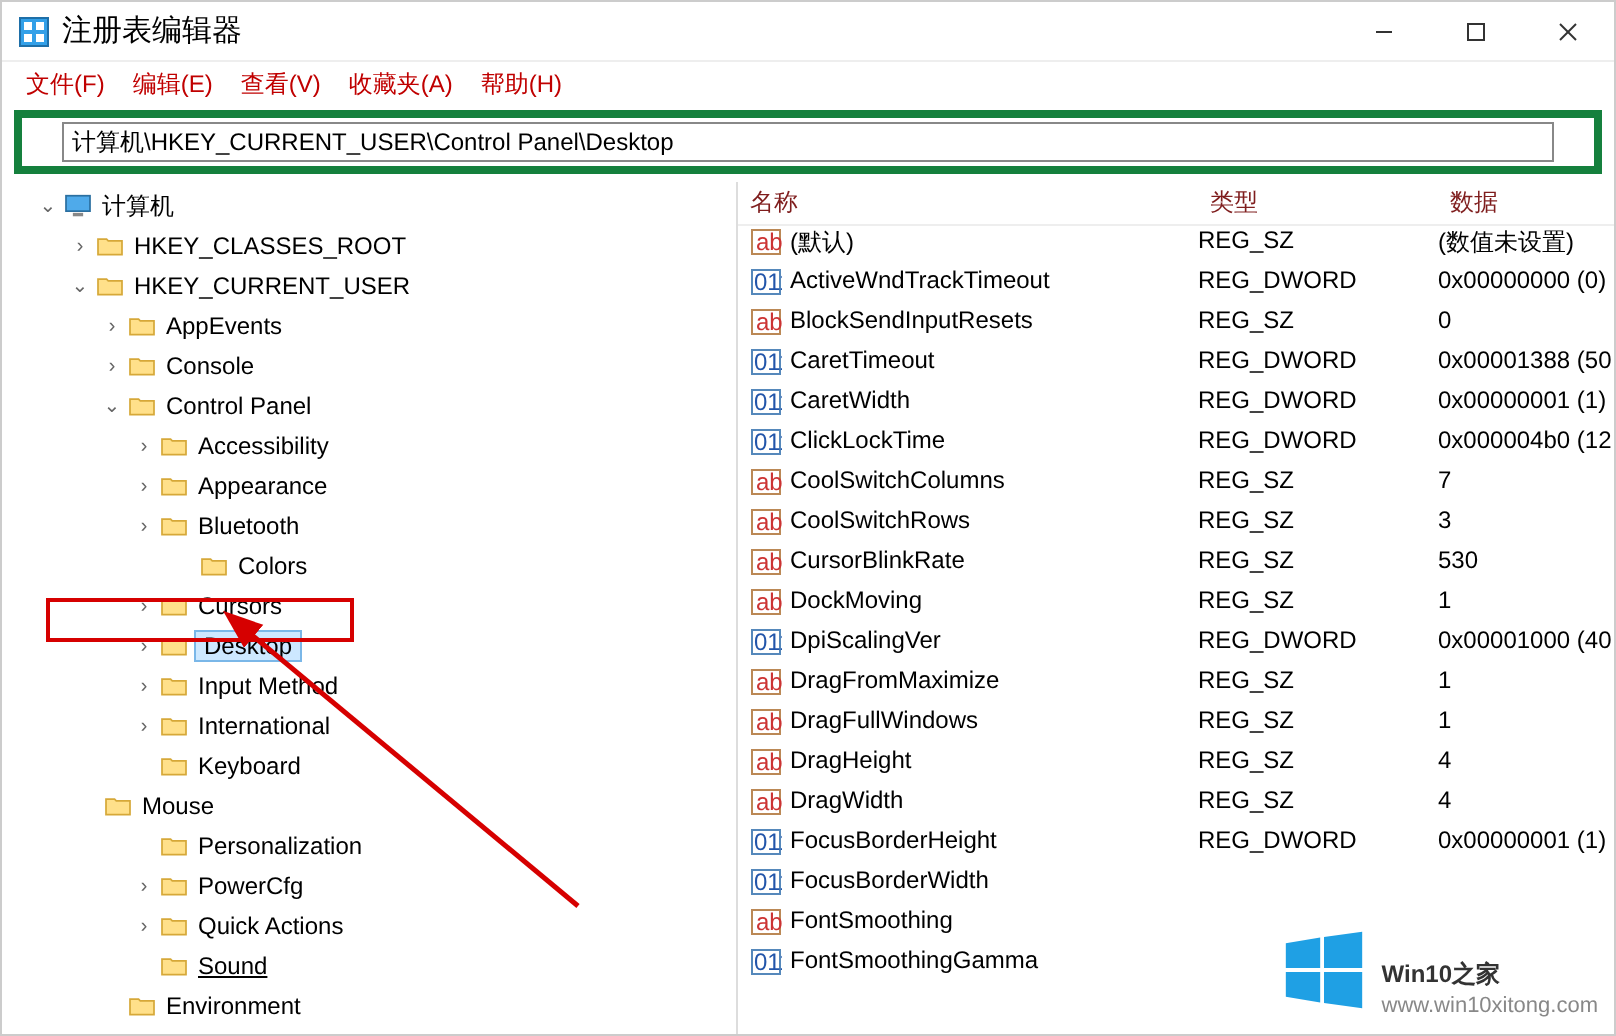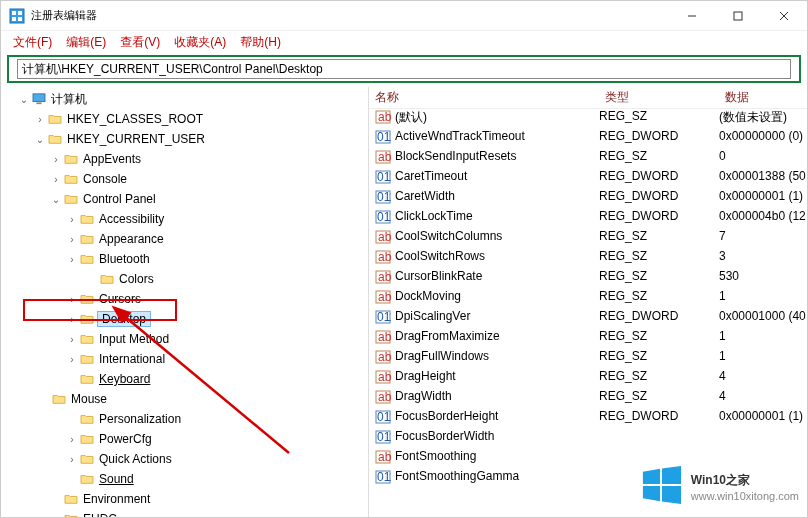--- a/index.html
+++ b/index.html
@@ -1,25 +1,25 @@
 <!DOCTYPE html>
 <html><head>
 <meta charset="utf-8">
 <style>
 *{box-sizing:border-box;margin:0;padding:0;font-family:"Microsoft YaHei","Segoe UI",sans-serif;font-size:12px;color:#000}
 body{background:#fff;width:808px;height:518px;overflow:hidden;position:relative;border:1px solid #ccc}
 .titlebar{height:30px;display:flex;align-items:center;background:#fff;border-bottom:1px solid #eee}
 .titlebar .ico{width:16px;height:16px;margin:0 6px 0 8px;display:inline-block}
-.titlebar .title{flex:1;font-size:11px}
+.titlebar .title{flex:1;font-size:15px}
 .winbtns{display:flex}
 .winbtn{width:46px;height:30px;display:flex;align-items:center;justify-content:center;color:#555}
 .winbtn svg{width:10px;height:10px}
 .menubar{height:22px;display:flex;align-items:center;padding:0 6px;gap:2px}
 .menuitem{padding:2px 6px;color:#c00000;font-size:12px}
-.addrbar{margin:2px 6px 4px 6px;border:2px solid #15803d;padding:2px 8px}
+.addrbar{margin:2px 6px 4px 6px;border:4px solid #15803d;padding:2px 20px}
 .addr-inner{border:1px solid #888;padding:1px 4px;height:20px;display:flex;align-items:center}
 .content{display:flex;height:calc(100% - 30px - 22px - 32px);min-height:0}
 .tree{width:368px;border-right:1px solid #ddd;overflow:hidden;padding-top:2px}
 .trow{display:flex;align-items:center;height:20px;white-space:nowrap}
 .twist{width:14px;height:14px;display:flex;align-items:center;justify-content:center;color:#666;font-size:10px}
 .fold{width:16px;height:14px;display:flex;align-items:center;justify-content:center;margin-right:2px}
 .fold svg{width:14px;height:12px}
 .tlabel{padding:0 2px}
 .tlabel.sel{background:#cde8ff;border:1px solid #7ab7e8;padding:0 4px}
 .list{flex:1;overflow:hidden;position:relative}
@@ -28,21 +28,21 @@
 .c-name{width:230px}
 .c-type{width:120px}
 .c-data{flex:1}
 .lrow{display:flex;height:20px;align-items:flex-start}
 .lrow .ic{width:16px;height:16px;margin:0 4px 0 6px;flex:none}
 .lrow .nm{width:204px}
 .lrow .tp{width:120px}
 .lrow .dt{flex:1}
 .highlight-box{position:absolute;border:2px solid #d60000;pointer-events:none}
 .arrow-svg{position:absolute;pointer-events:none}
-.watermark{position:absolute;right:8px;bottom:8px;display:flex;align-items:flex-start;gap:8px}
+.watermark{position:absolute;right:8px;bottom:8px;display:flex;align-items:flex-end;gap:8px}
 .watermark .logo svg{width:42px;height:42px}
 .watermark .txt{text-align:left}
 .watermark .t1{font-size:22px;font-weight:600;color:#1fa0e4}
 .watermark .t1 span{color:#333}
 .watermark .t2{font-size:11px;color:#888}
 </style>
 </head>
 <body>
 
 <div class="titlebar">
@@ -212,21 +212,21 @@
       </div>
       <div class="trow" style="padding-left: 64px;">
         <span class="twist">›</span>
         <span class="fold">
           <svg viewBox="0 0 16 14">
             <path d="M1 3 L1 12 L15 12 L15 4 L7 4 L6 3 Z" fill="#ffe08a" stroke="#d6a838"></path>
           </svg>
         </span>
         <span class="tlabel">International</span>
       </div>
-      <div class="trow" style="padding-left: 64px; text-decoration: underline;">
+      <div class="trow" style="padding-left: 64px;">
         <span class="twist"></span>
         <span class="fold">
           <svg viewBox="0 0 16 14">
             <path d="M1 3 L1 12 L15 12 L15 4 L7 4 L6 3 Z" fill="#ffe08a" stroke="#d6a838"></path>
           </svg>
         </span>
         <span class="tlabel">Keyboard</span>
       </div>
       <div class="trow" style="padding-left: 36px;">
         <span class="twist"></span>

